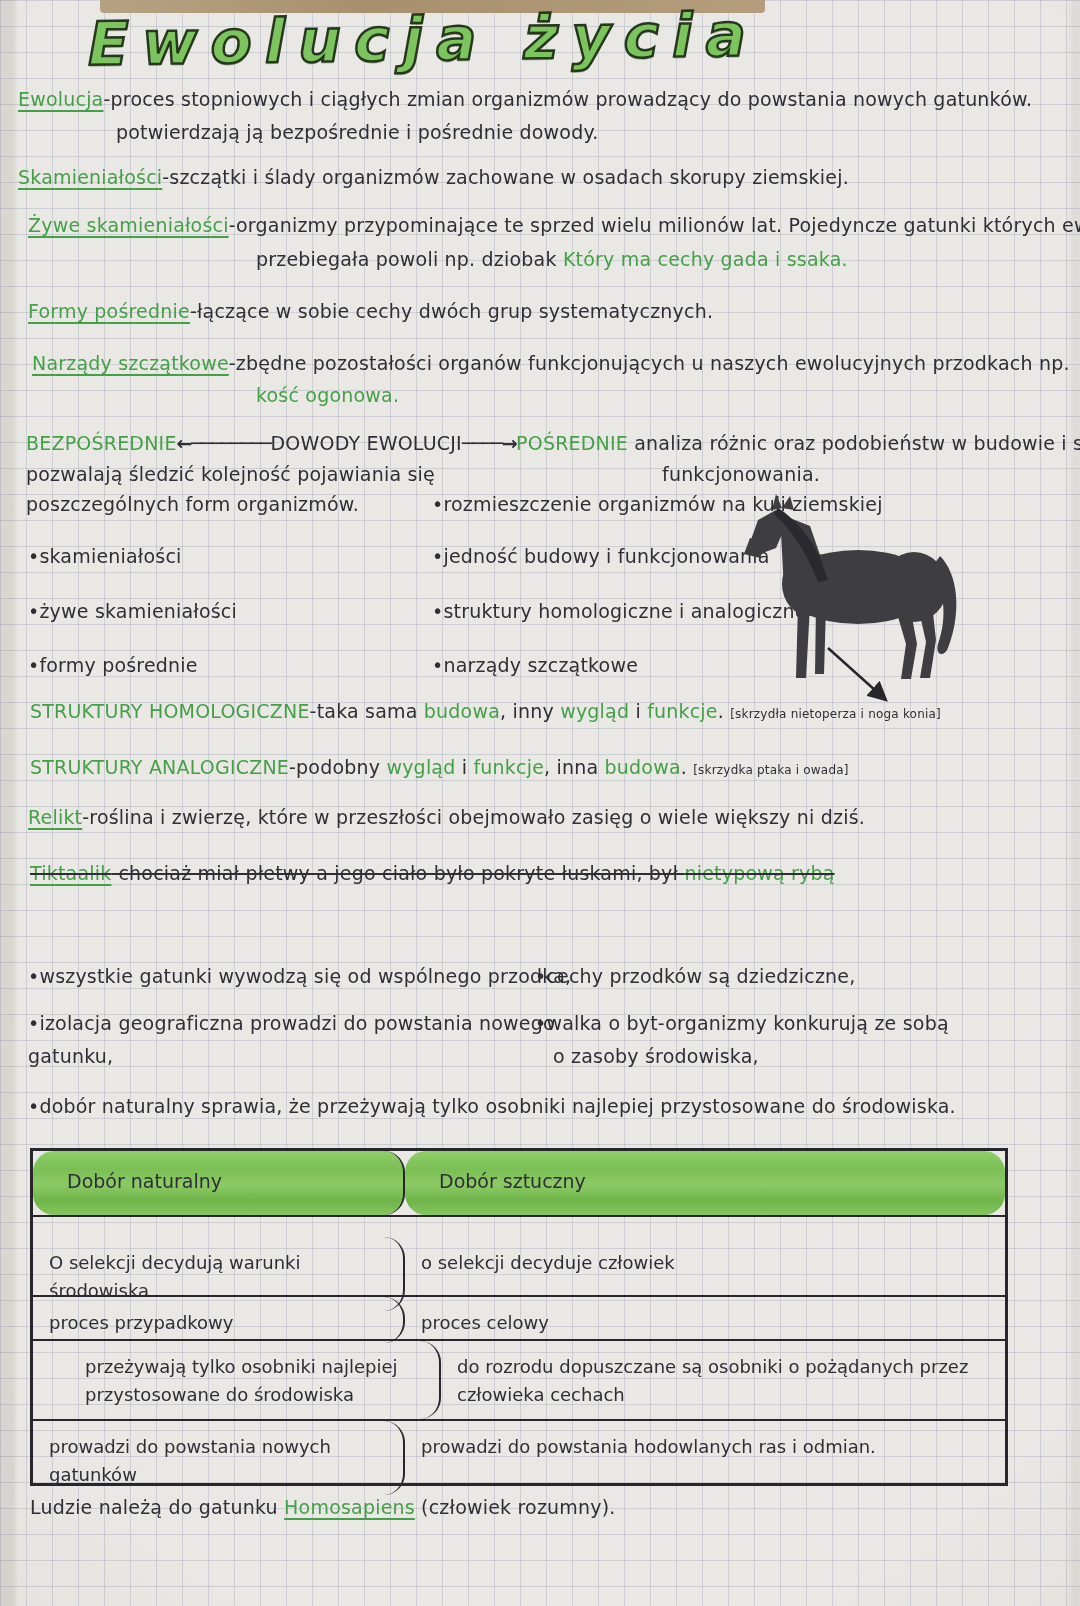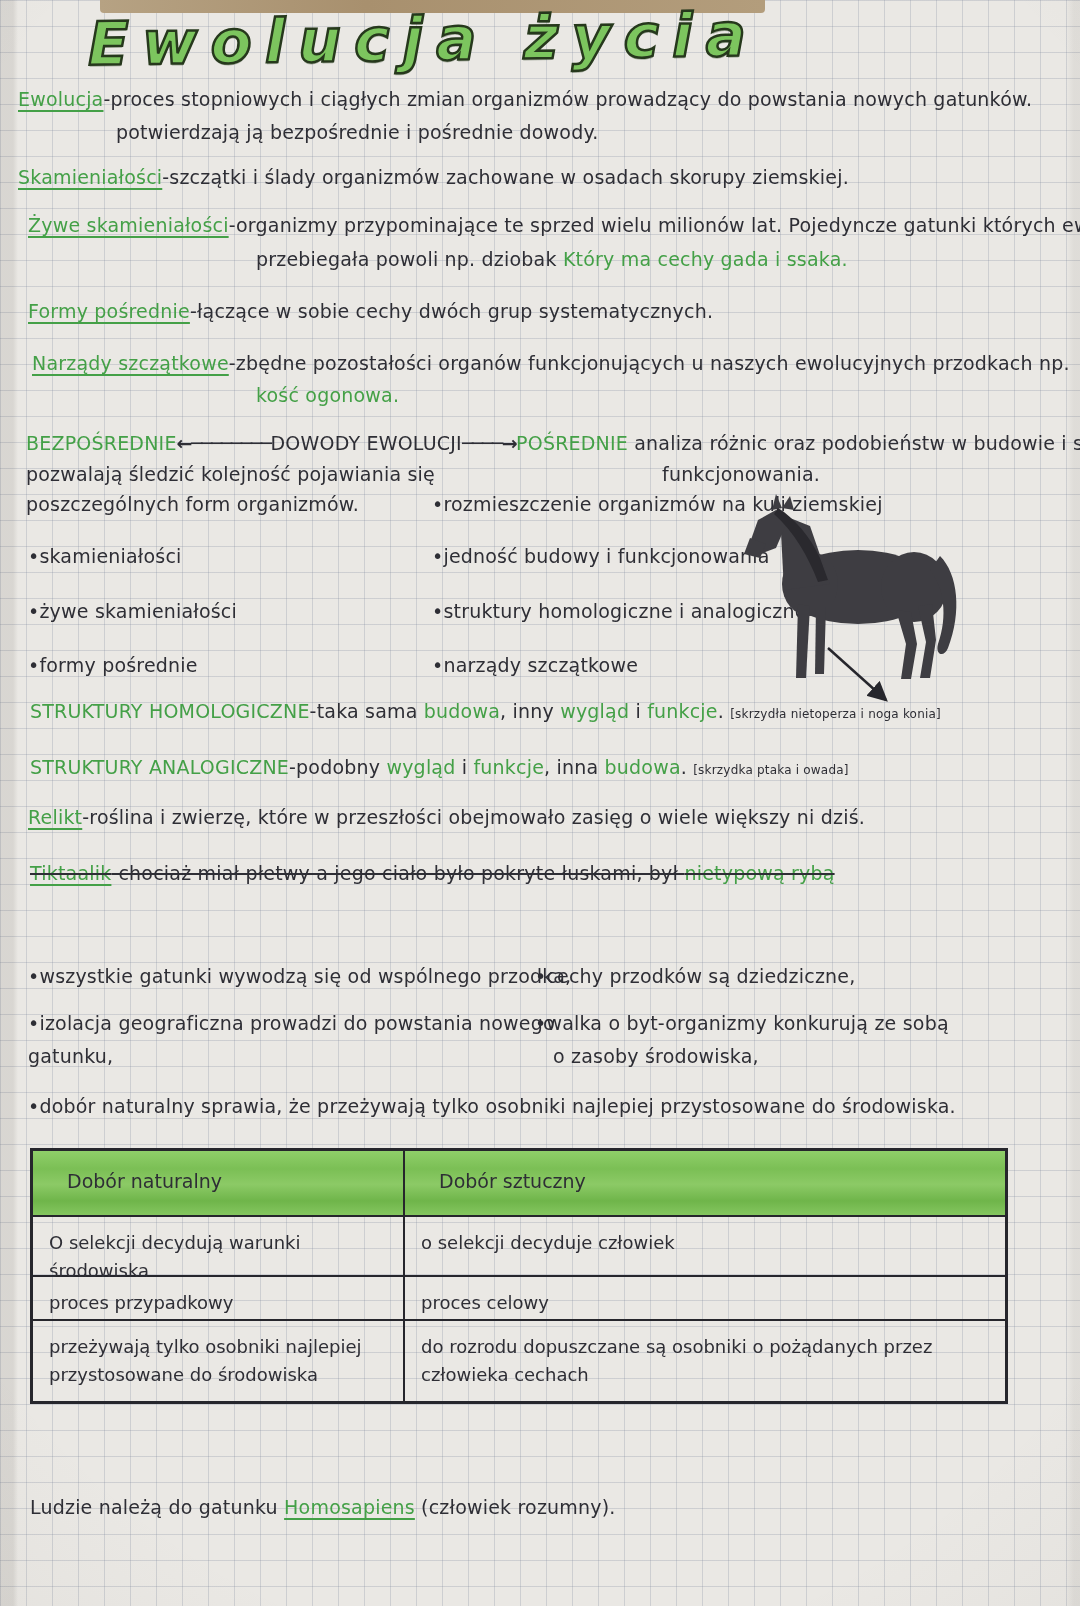--- a/index.html
+++ b/index.html
@@ -24,25 +24,25 @@
   .g{color:#44a047;}
   .gcaps{color:#44a047;}
   .arrow{letter-spacing:-1.5px;font-weight:bold;}
   .strike{text-decoration:line-through;text-decoration-thickness:2px;text-decoration-color:#2e2e35;}
   .bracket{font-size:12px;}
   
   #tbl{position:absolute;left:30px;top:1148px;width:972px;border:3px solid #26262c;}
   .trow{display:grid;grid-template-columns:372px 1fr;border-bottom:2.5px solid #26262c;}
   .trow:last-child{border-bottom:none;}
   .cell{border-right:2.5px solid #26262c;padding:12px 10px 6px 16px;font-size:18px;color:#2e2e35;
-    white-space:normal;line-height:1.55;}
+    white-space:normal;line-height:1.55;border-radius:21px;}
   .cell:last-child{border-right:none;}
   .hdr .cell{background:linear-gradient(180deg,#8fcf69 0%,#7bbf55 28%,#8cca66 52%,#6fb54a 78%,#84c65f 100%);
     font-size:19px;padding-top:16px;height:64px;box-sizing:border-box;padding-left:34px;}
-  .r1{height:60px;} .r2{height:44px;} .r3{height:80px;} .r4{height:62px;}
+  .r1{height:60px;margin-top:20px;} .r2{height:44px;} .r3{height:80px;padding-left:36px;} .r4{height:62px;}
   .r1,.r2,.r3,.r4{box-sizing:border-box;}
   .r1 .cell,.r2 .cell,.r3 .cell,.r4 .cell{box-sizing:border-box;height:100%;}
   svg{display:block;}
 </style>
 </head>
 <body>
 
 <div id="stage">
 <div id="sheet">
 
@@ -136,18 +136,22 @@
       <div class="cell">o selekcji decyduje człowiek</div>
     </div>
     <div class="trow r2">
       <div class="cell">proces przypadkowy</div>
       <div class="cell">proces celowy</div>
     </div>
     <div class="trow r3">
       <div class="cell">przeżywają tylko osobniki najlepiej przystosowane do środowiska</div>
       <div class="cell">do rozrodu dopuszczane są osobniki o pożądanych przez człowieka cechach</div>
     </div>
+    <div class="trow r4">
+      <div class="cell">prowadzi do powstania nowych gatunków</div>
+      <div class="cell">prowadzi do powstania hodowlanych ras i odmian.</div>
+    </div>
   </div>
 
   <div class="ln" style="top:1496px;left:30px"><span>Ludzie należą do gatunku </span><span class="term">Homosapiens</span><span> (człowiek rozumny).</span></div>
 
 </div>
 </div>
 
 </body></html>

